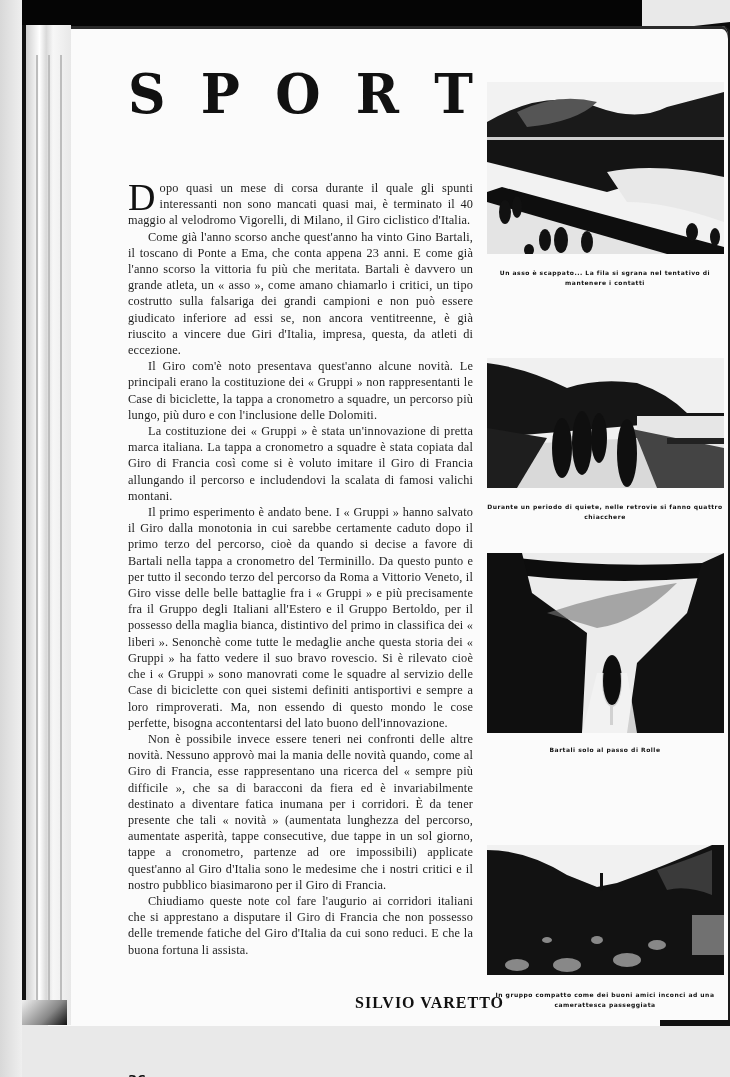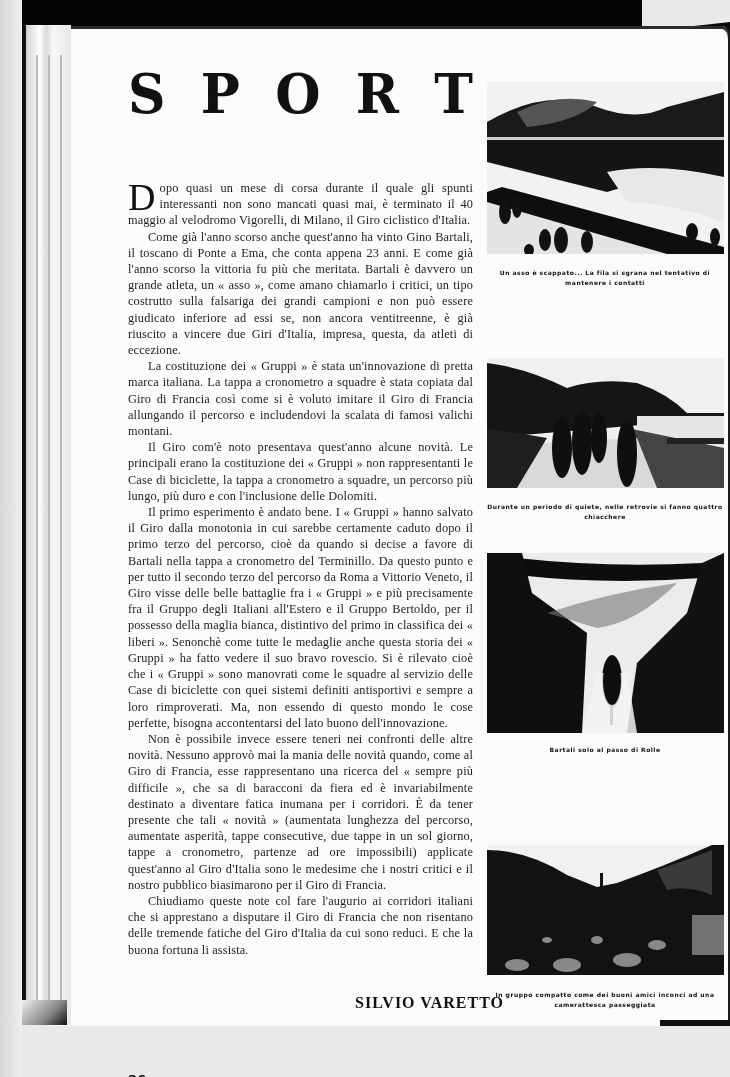--- a/index.html
+++ b/index.html
@@ -109,25 +109,25 @@
   <span>S</span>
   <span>P</span>
   <span>O</span>
   <span>R</span>
   <span>T</span>
 </div>
 
 <div class="article">
   <p class="first"><span class="dropcap">D</span><span>opo quasi un mese di corsa durante il quale gli spunti interessanti non sono mancati quasi mai, è terminato il 40 maggio al velodromo Vigorelli, di Milano, il Giro ciclistico d'Italia.</span></p>
   <p>Come già l'anno scorso anche quest'anno ha vinto Gino Bartali, il toscano di Ponte a Ema, che conta appena 23 anni. E come già l'anno scorso la vittoria fu più che meritata. Bartali è davvero un grande atleta, un « asso », come amano chiamarlo i critici, un tipo costrutto sulla falsariga dei grandi campioni e non può essere giudicato inferiore ad essi se, non ancora ventitreenne, è già riuscito a vincere due Giri d'Italia, impresa, questa, da atleti di eccezione.</p>
+  <p>Il Giro com'è noto presentava quest'anno alcune novità. Le principali erano la costituzione dei « Gruppi » non rappresentanti le Case di biciclette, la tappa a cronometro a squadre, un percorso più lungo, più duro e con l'inclusione delle Dolomiti.</p>
   <p>La costituzione dei « Gruppi » è stata un'innovazione di pretta marca italiana. La tappa a cronometro a squadre è stata copiata dal Giro di Francia così come si è voluto imitare il Giro di Francia allungando il percorso e includendovi la scalata di famosi valichi montani.</p>
-  <p>Il Giro com'è noto presentava quest'anno alcune novità. Le principali erano la costituzione dei « Gruppi » non rappresentanti le Case di biciclette, la tappa a cronometro a squadre, un percorso più lungo, più duro e con l'inclusione delle Dolomiti.</p>
   <p>Il primo esperimento è andato bene. I « Gruppi » hanno salvato il Giro dalla monotonia in cui sarebbe certamente caduto dopo il primo terzo del percorso, cioè da quando si decise a favore di Bartali nella tappa a cronometro del Terminillo. Da questo punto e per tutto il secondo terzo del percorso da Roma a Vittorio Veneto, il Giro visse delle belle battaglie fra i « Gruppi » e più precisamente fra il Gruppo degli Italiani all'Estero e il Gruppo Bertoldo, per il possesso della maglia bianca, distintivo del primo in classifica dei « liberi ». Senonchè come tutte le medaglie anche questa storia dei « Gruppi » ha fatto vedere il suo bravo rovescio. Si è rilevato cioè che i « Gruppi » sono manovrati come le squadre al servizio delle Case di biciclette con quei sistemi definiti antisportivi e sempre a loro rimproverati. Ma, non essendo di questo mondo le cose perfette, bisogna accontentarsi del lato buono dell'innovazione.</p>
   <p>Non è possibile invece essere teneri nei confronti delle altre novità. Nessuno approvò mai la mania delle novità quando, come al Giro di Francia, esse rappresentano una ricerca del « sempre più difficile », che sa di baracconi da fiera ed è invariabilmente destinato a diventare fatica inumana per i corridori. È da tener presente che tali « novità » (aumentata lunghezza del percorso, aumentate asperità, tappe consecutive, due tappe in un sol giorno, tappe a cronometro, partenze ad ore impossibili) applicate quest'anno al Giro d'Italia sono le medesime che i nostri critici e il nostro pubblico biasimarono per il Giro di Francia.</p>
-  <p>Chiudiamo queste note col fare l'augurio ai corridori italiani che si apprestano a disputare il Giro di Francia che non risentano delle tremende fatiche del Giro d'Italia da cui sono reduci. E che la buona fortuna li assista.</p>
+  <p>Chiudiamo queste note col fare l'augurio ai corridori italiani che si apprestano a disputare il Giro di Francia che non possesso delle tremende fatiche del Giro d'Italia da cui sono reduci. E che la buona fortuna li assista.</p>
 </div>
 
 <div class="byline">SILVIO VARETTO</div>
 <div class="page-num">36</div>
 
 <div class="photo" style="left:487px; top:82px; width:237px; height:172px;">
   <svg viewBox="0 0 237 172" preserveAspectRatio="none">
     <rect width="237" height="172" fill="#f2f2f2"></rect>
     <path d="M0 40 Q60 5 110 25 Q150 40 180 25 L237 10 L237 60 L0 60 Z" fill="#1a1a1a"></path>
     <path d="M30 30 Q70 10 110 20 Q90 40 40 45 Z" fill="#555"></path>

